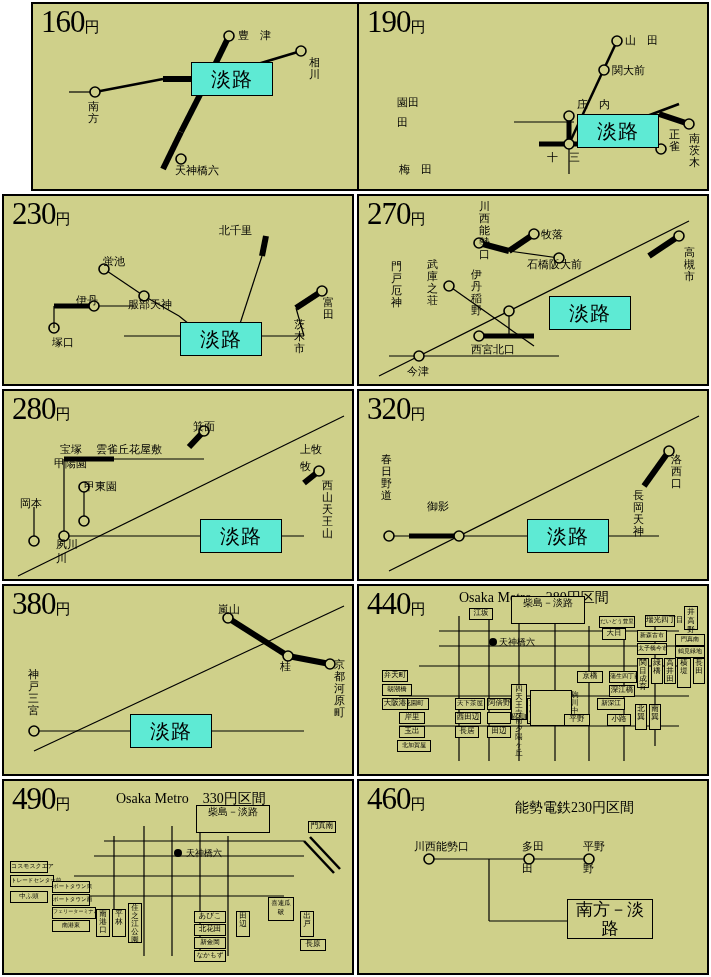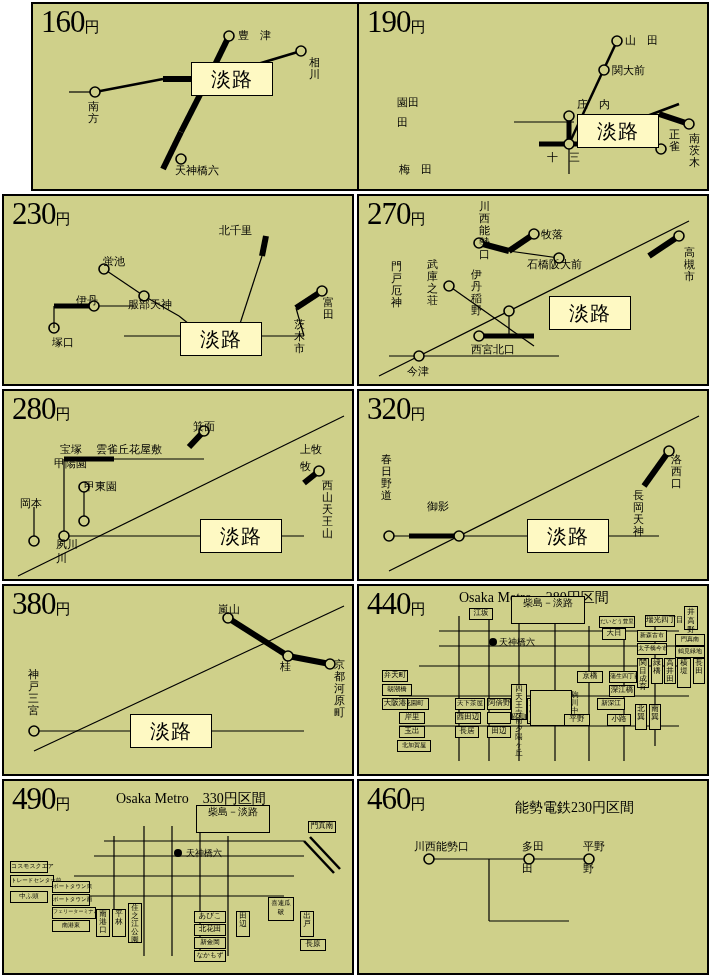--- a/index.html
+++ b/index.html
@@ -5,21 +5,21 @@
   html,body{margin:0;padding:0;background:#ffffff;}
   body{font-family:"Liberation Serif","DejaVu Serif",serif;}
   #page{position:relative;width:711px;height:977px;background:#ffffff;overflow:hidden;}
   .panel{position:absolute;background:#cfd08a;border:2px solid #000;box-sizing:border-box;overflow:hidden;}
   .fare{position:absolute;left:8px;top:2px;font-size:31px;line-height:31px;letter-spacing:-1px;}
   .fare .yen{font-size:15px;}
   .hdr{position:absolute;font-size:14px;white-space:nowrap;}
   .lbl{position:absolute;font-size:11px;line-height:11px;white-space:nowrap;}
   .lblv{position:absolute;font-size:11px;line-height:12px;width:12px;white-space:normal;word-break:break-all;}
   .lbl9{position:absolute;font-size:9px;line-height:9px;white-space:nowrap;}
-  .box{position:absolute;border:1.5px solid #000;background:#fef9c3;font-size:20px;text-align:center;box-sizing:border-box;letter-spacing:1px;}
+  .box{position:absolute;border:1.5px solid #000;background:#5eead4;font-size:20px;text-align:center;box-sizing:border-box;letter-spacing:1px;}
   .boxsm{position:absolute;border:1px solid #000;background:#cfd08a;font-size:10px;text-align:center;box-sizing:border-box;line-height:11px;}
   .boxmini{position:absolute;border:1px solid #000;background:#cfd08a;font-size:7.5px;text-align:center;box-sizing:border-box;line-height:8.5px;white-space:nowrap;}
   svg{position:absolute;left:0;top:0;overflow:visible;}
   .ln{stroke:#000;fill:none;}
   .thin{stroke-width:1.2;}
   .med{stroke-width:2.5;}
   .thick{stroke-width:6;}
   .thick2{stroke-width:5;}
   .dot{fill:#cfd08a;stroke:#000;stroke-width:1.6;}
 </style>
@@ -321,20 +321,21 @@
     <div class="hdr" style="left:156px;top:18px;">能勢電鉄230円区間</div>
     <svg width="352" height="196">
       <line class="ln thin" x1="70" y1="78" x2="130" y2="78"></line>
       <line class="ln thin" x1="130" y1="78" x2="230" y2="78"></line>
       <line class="ln thin" x1="130" y1="78" x2="130" y2="140"></line>
       <line class="ln thin" x1="130" y1="140" x2="210" y2="140"></line>
       <circle class="dot" cx="70" cy="78" r="5"></circle>
       <circle class="dot" cx="170" cy="78" r="5"></circle>
       <circle class="dot" cx="230" cy="78" r="5"></circle>
     </svg>
+    <div class="boxsm" style="left:208px;top:118px;width:86px;height:40px;font-size:17px;line-height:19px;"><span>南方－淡路</span></div>
     <div class="lbl" style="left:55px;top:60px;">川西能勢口</div>
     <div class="lbl" style="left:163px;top:60px;">多田</div>
     <div class="lbl" style="left:163px;top:82px;">田</div>
     <div class="lbl" style="left:224px;top:60px;">平野</div>
     <div class="lbl" style="left:224px;top:82px;">野</div>
   </div>
 
 </div>
 
 </body></html>

